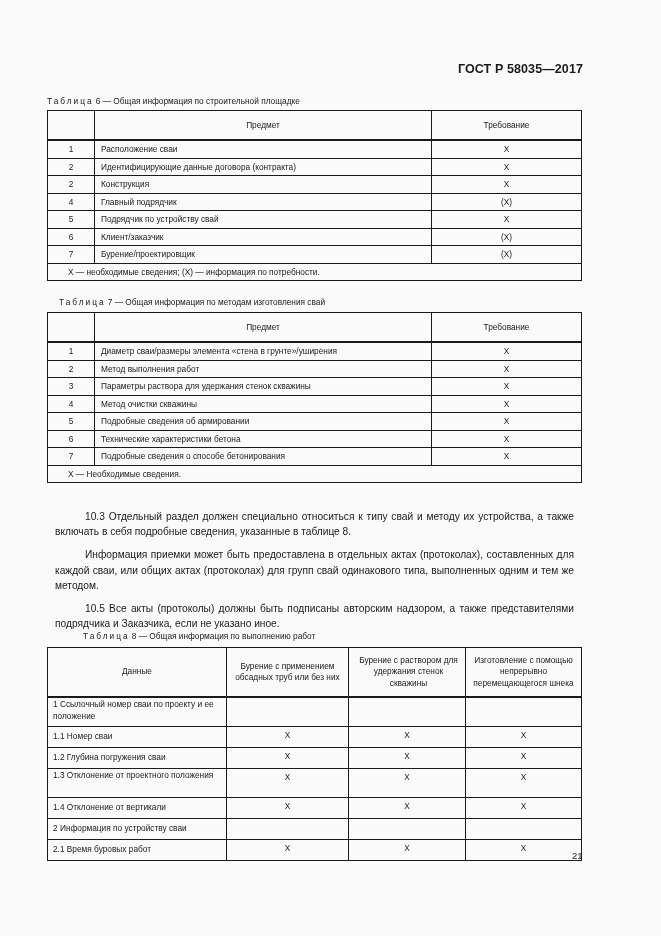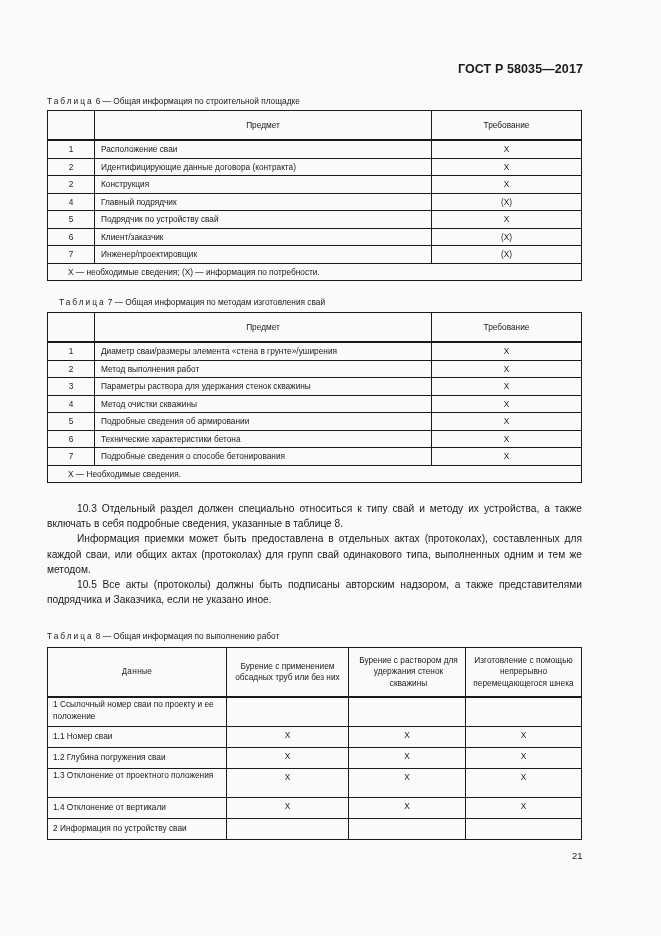--- a/index.html
+++ b/index.html
@@ -29,21 +29,21 @@
   .t7 thead tr { border-bottom: 2px solid #1a1a1a; }
   .t8 thead tr { border-bottom: 2px solid #1a1a1a; }
   .t6 td, .t7 td { height: 16.5px; }
   .c-num { width: 34px; text-align: center; }
   .c-req { width: 137px; text-align: center; }
   .note td { padding-left: 20px; }
   .para {
     position: absolute; left: 47px; width: 535px; font-size: 10.2px;
     line-height: 15.2px; text-align: justify;
   }
-  .para p { margin: 0; text-indent: 30px; }
+  .para p { margin: 8px; text-indent: 30px; }
   .t8 th { height: 44px; text-align: center; line-height: 11.5px; padding: 2px 4px; }
   .t8 td { height: 16px; line-height: 11.5px; padding: 1px 5px; }
   .t8 td.x { text-align: center; vertical-align: top; padding-top: 3px; }
   .t8 td.tall { height: 26px; vertical-align: top; }
   .page-num {
     position: absolute; top: 850px; left: 572px; font-size: 9.5px;
   }
 </style>
 </head>
 <body>
@@ -85,21 +85,21 @@
         <td>Подрядчик по устройству свай</td>
         <td class="c-req">X</td>
       </tr>
     <tr>
         <td class="c-num">6</td>
         <td>Клиент/заказчик</td>
         <td class="c-req">(X)</td>
       </tr>
     <tr>
         <td class="c-num">7</td>
-        <td>Инженер/проектировщик</td>
+        <td>Бурение/проектировщик</td>
         <td class="c-req">(X)</td>
       </tr>
     <tr class="note">
         <td colspan="3">X — необходимые сведения; (X) — информация по потребности.</td>
       </tr>
   </tbody>
 </table>
 
 <div class="caption" style="top:297px;margin-left:12px;"><span class="spaced">Таблица</span><span> 7 — Общая информация по методам изготовления свай</span></div>
 <table class="t7" style="top:312px;">
@@ -151,25 +151,25 @@
       </tr>
   </tbody>
 </table>
 
 <div class="para" style="top:501px;">
   <p>10.3 Отдельный раздел должен специально относиться к типу свай и методу их устройства, а также включать в себя подробные сведения, указанные в таблице 8.</p>
   <p>Информация приемки может быть предоставлена в отдельных актах (протоколах), составленных для каждой сваи, или общих актах (протоколах) для групп свай одинакового типа, выполненных одним и тем же методом.</p>
   <p>10.5 Все акты (протоколы) должны быть подписаны авторским надзором, а также представителями подрядчика и Заказчика, если не указано иное.</p>
 </div>
 
-<div class="caption" style="top:631px;"><span class="spaced">Таблица</span><span> 8 — Общая информация по выполнению работ</span></div>
+<div class="caption" style="top:631px;margin-left:36px;"><span class="spaced">Таблица</span><span> 8 — Общая информация по выполнению работ</span></div>
 <table class="t8" style="top:647px;">
   <thead>
       <tr>
-    <th style="width:170px;font-family:Liberation Mono, monospace;">Данные</th>
+    <th style="width:170px;">Данные</th>
     <th style="width:113px;">Бурение с применением обсадных труб или без них</th>
     <th style="width:105px;padding-left:7px;">Бурение с раствором для удержания стенок скважины</th>
     <th>Изготовление с помощью непрерывно перемещающегося шнека</th>
   </tr>
     </thead>
   <tbody>
     <tr>
         <td class="tall">1  Ссылочный номер сваи по проекту и ее положение</td>
         <td class="x"></td>
         <td class="x"></td>
@@ -198,16 +198,22 @@
         <td class="x">X</td>
         <td class="x">X</td>
         <td class="x">X</td>
       </tr>
     <tr>
         <td>2  Информация по устройству сваи</td>
         <td class="x"></td>
         <td class="x"></td>
         <td class="x"></td>
       </tr>
+    <tr>
+        <td>2.1  Время буровых работ</td>
+        <td class="x">X</td>
+        <td class="x">X</td>
+        <td class="x">X</td>
+      </tr>
   </tbody>
 </table>
 
 <div class="page-num">21</div>
 
 </body></html>

